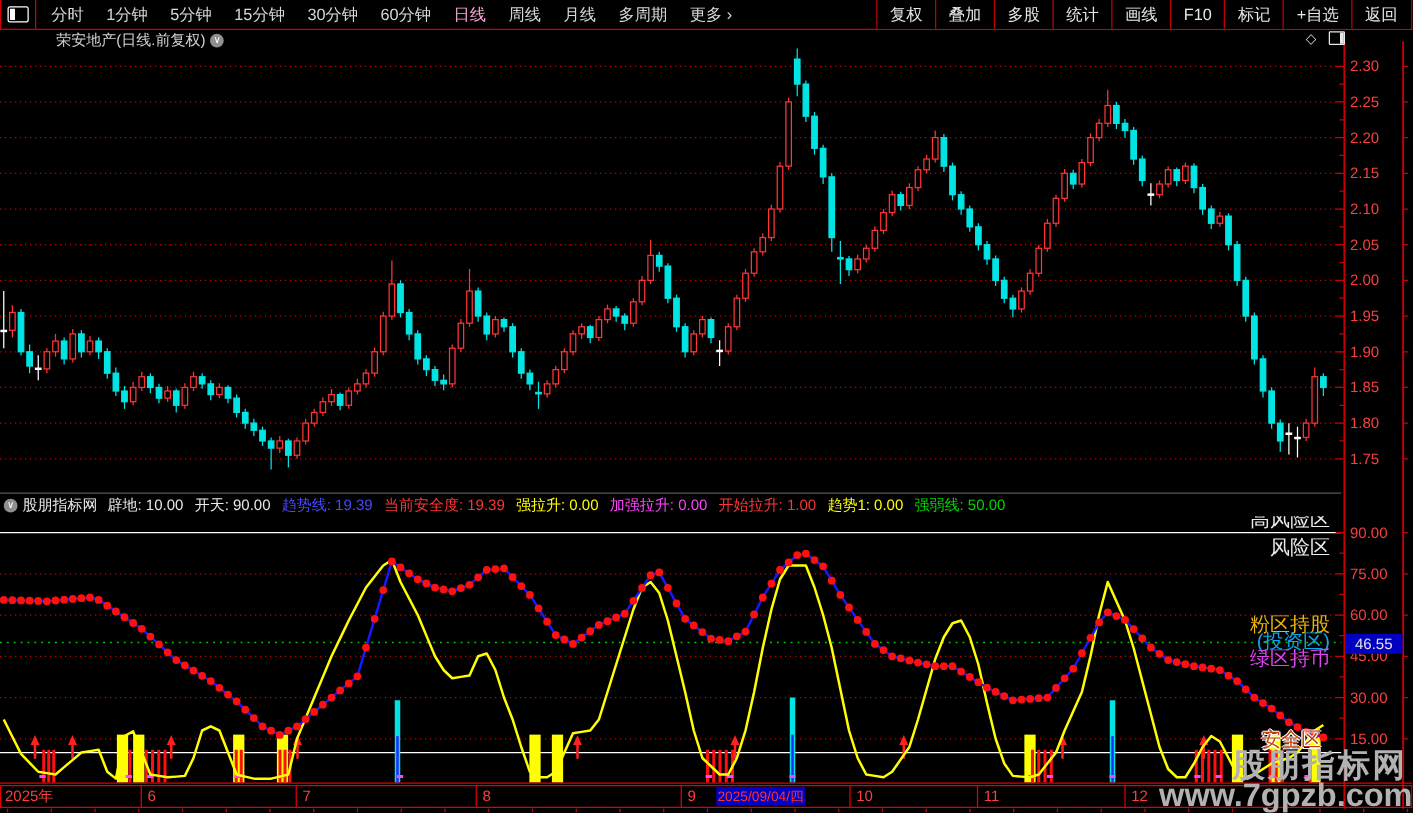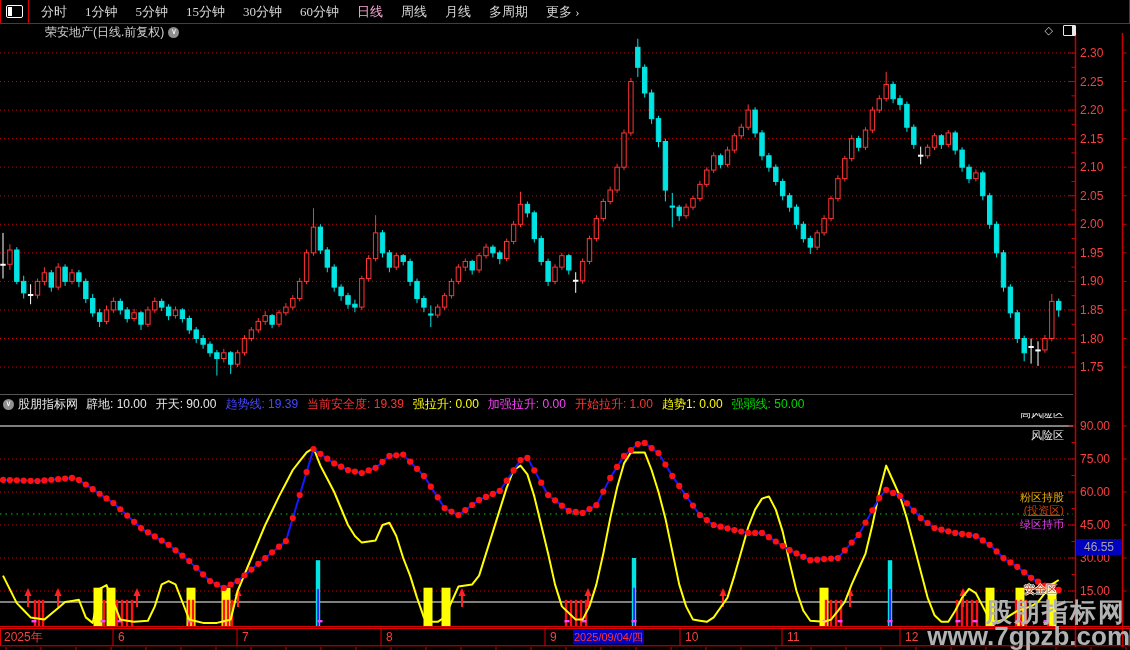--- a/index.html
+++ b/index.html
@@ -1,21 +1,21 @@
 <!DOCTYPE html>
 <html><head>
 <meta charset="utf-8">
 <style>
   html,body{margin:0;padding:0;background:#000;}
   body{width:1130px;height:650px;overflow:hidden;position:relative;
        font-family:"Liberation Sans","DejaVu Sans",sans-serif;}
   
   .topbar{position:absolute;top:0;left:0;width:1128px;height:23px;background:#000;
           border-bottom:1px solid #d40000;border-left:1px solid #d40000;border-right:1px solid #d40000;
-          display:flex;align-items:center;z-index:6;font-family:Liberation Serif, serif;}
+          display:flex;align-items:center;z-index:6;}
   .win-icon-box{width:27px;height:23px;border-right:1px solid #d40000;display:flex;align-items:center;justify-content:center;flex:0 0 auto;}
   .win-icon{width:15px;height:11px;border:1px solid #fff;border-radius:2px;position:relative;}
   .win-icon::before{content:"";position:absolute;left:1px;top:1px;bottom:1px;width:4px;background:#fff;}
   .periods{display:flex;margin-left:3px;}
   .period{color:#d8d8d8;font-size:13px;padding:0 9px;white-space:nowrap;}
   .period.active{color:#f9a8d4;}
   .right-menu{position:absolute;right:1px;top:0;height:23px;display:flex;background:#000;}
   .rm-item{color:#e8e8e8;font-size:13px;padding:0 10px;border-left:1px solid #c00000;display:flex;align-items:center;white-space:nowrap;}
   
   .title{position:absolute;left:4px;top:24px;font-size:12px;color:#d2d2d2;z-index:6;display:flex;align-items:center;gap:4px;margin-left:41px;}
@@ -24,31 +24,31 @@
   .t-icons{position:absolute;right:54px;top:24px;display:flex;gap:10px;align-items:center;z-index:6;color:#cfcfcf;font-size:11px;}
   .mini-win{width:11px;height:9px;border:1px solid #e8e8e8;border-radius:1px;position:relative;display:inline-block;}
   .mini-win::before{content:"";position:absolute;right:0px;top:0px;bottom:0px;width:3px;background:#e8e8e8;}
   
   .ind-header{position:absolute;top:394px;left:0;width:1073px;height:18px;background:#000;z-index:3;
               display:flex;align-items:center;font-size:12px;white-space:nowrap;overflow:hidden;border-top:1px solid #555;}
   .ind-header .chev-circle{margin:0 4px 0 3px;flex:0 0 auto;}
   .ih-src{color:#e8e8e8;margin-right:8px;}
   .ih-item{margin-right:9px;}
   
-  .zone{position:absolute;font-size:11px;z-index:2;white-space:nowrap;}
+  .zone{position:absolute;font-size:16px;z-index:2;white-space:nowrap;}
   .z-highrisk{top:406px;right:66px;color:#ececec;}
   .z-risk{top:428px;right:66px;color:#ececec;}
   .z-pink{top:490px;right:66px;color:#eab308;margin-left:36px;}
-  .z-invest{top:503px;right:66px;color:#c2410c;text-decoration:underline;}
+  .z-invest{top:503px;right:66px;color:#0ea5e9;}
   .z-green{top:517px;right:66px;color:#d946ef;}
   .z-safe{top:582px;right:73px;color:#c2410c;z-index:4;
           text-shadow:-1px 0 #fff,1px 0 #fff,0 -1px #fff,0 1px #fff;}
   
-  .val-box{position:absolute;left:1076px;top:507px;width:46px;height:16px;background:#0000c0;color:#a3a3a3;
-           font-size:12px;text-align:center;line-height:16px;z-index:4;margin-top:32px;}
+  .val-box{position:absolute;left:1076px;top:507px;width:46px;height:16px;background:#0000c0;color:#e5e5e5;
+           font-size:12px;text-align:center;line-height:16px;z-index:4;}
   
   .wm1{position:absolute;right:4px;top:595px;font-size:26px;font-weight:bold;color:#b2b2b2;letter-spacing:2px;z-index:9;}
   .wm2{position:absolute;right:0;top:621px;font-size:26px;font-weight:bold;color:#b2b2b2;z-index:9;}
   svg{position:absolute;top:0;left:0;z-index:1;}
 </style>
 </head>
 <body>
 
 <svg id="chart-svg" width="1130" height="650">
     <line x1="0" y1="53" x2="1073" y2="53" stroke="#c80000" stroke-width="1" stroke-dasharray="1 3"></line>
@@ -758,20 +758,31 @@
       <span class="period">5分钟</span>
       <span class="period">15分钟</span>
       <span class="period">30分钟</span>
       <span class="period">60分钟</span>
       <span class="period active">日线</span>
       <span class="period">周线</span>
       <span class="period">月线</span>
       <span class="period">多周期</span>
       <span class="period">更多 ›</span>
     </div>
+  <div class="right-menu" id="right-menu">
+      <span class="rm-item">复权</span>
+      <span class="rm-item">叠加</span>
+      <span class="rm-item">多股</span>
+      <span class="rm-item">统计</span>
+      <span class="rm-item">画线</span>
+      <span class="rm-item">F10</span>
+      <span class="rm-item">标记</span>
+      <span class="rm-item">+自选</span>
+      <span class="rm-item">返回</span>
+    </div>
 </div>
 
 <div class="title">
   <span>荣安地产(日线.前复权)</span>
   <span class="chev-circle">∨</span>
 </div>
 <div class="t-icons">
   <span>◇</span>
   <span class="mini-win"></span>
 </div>

